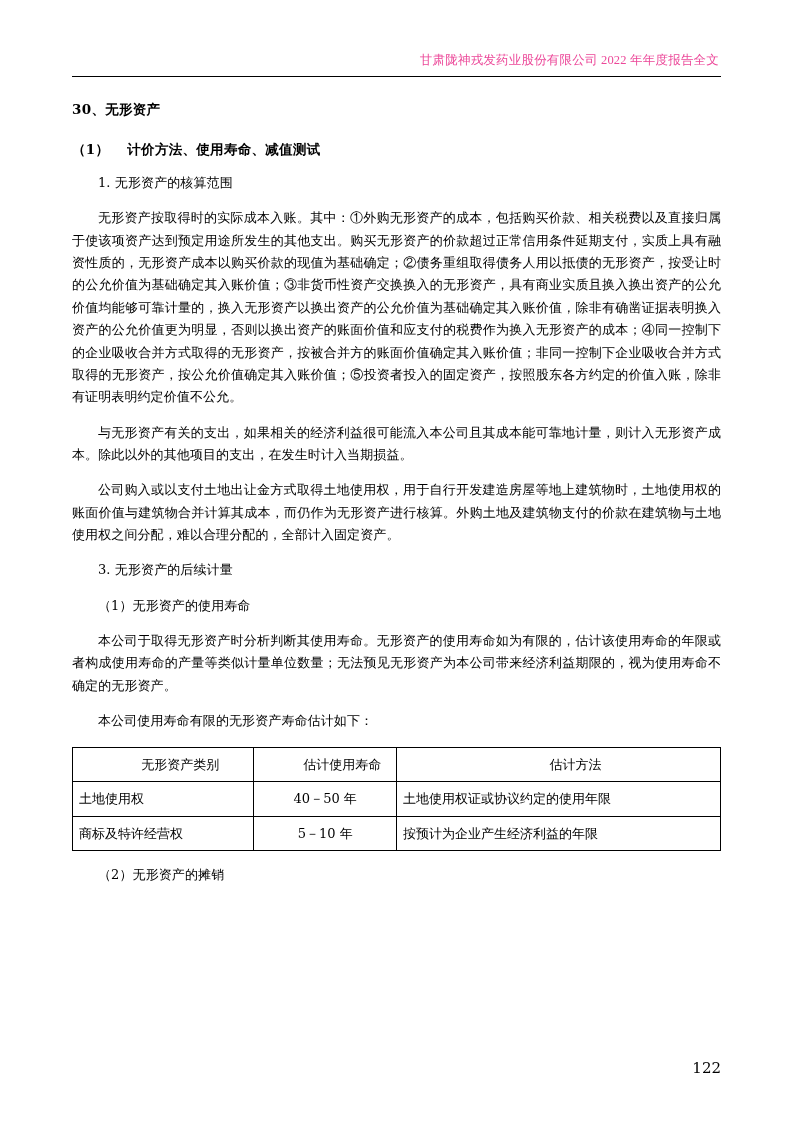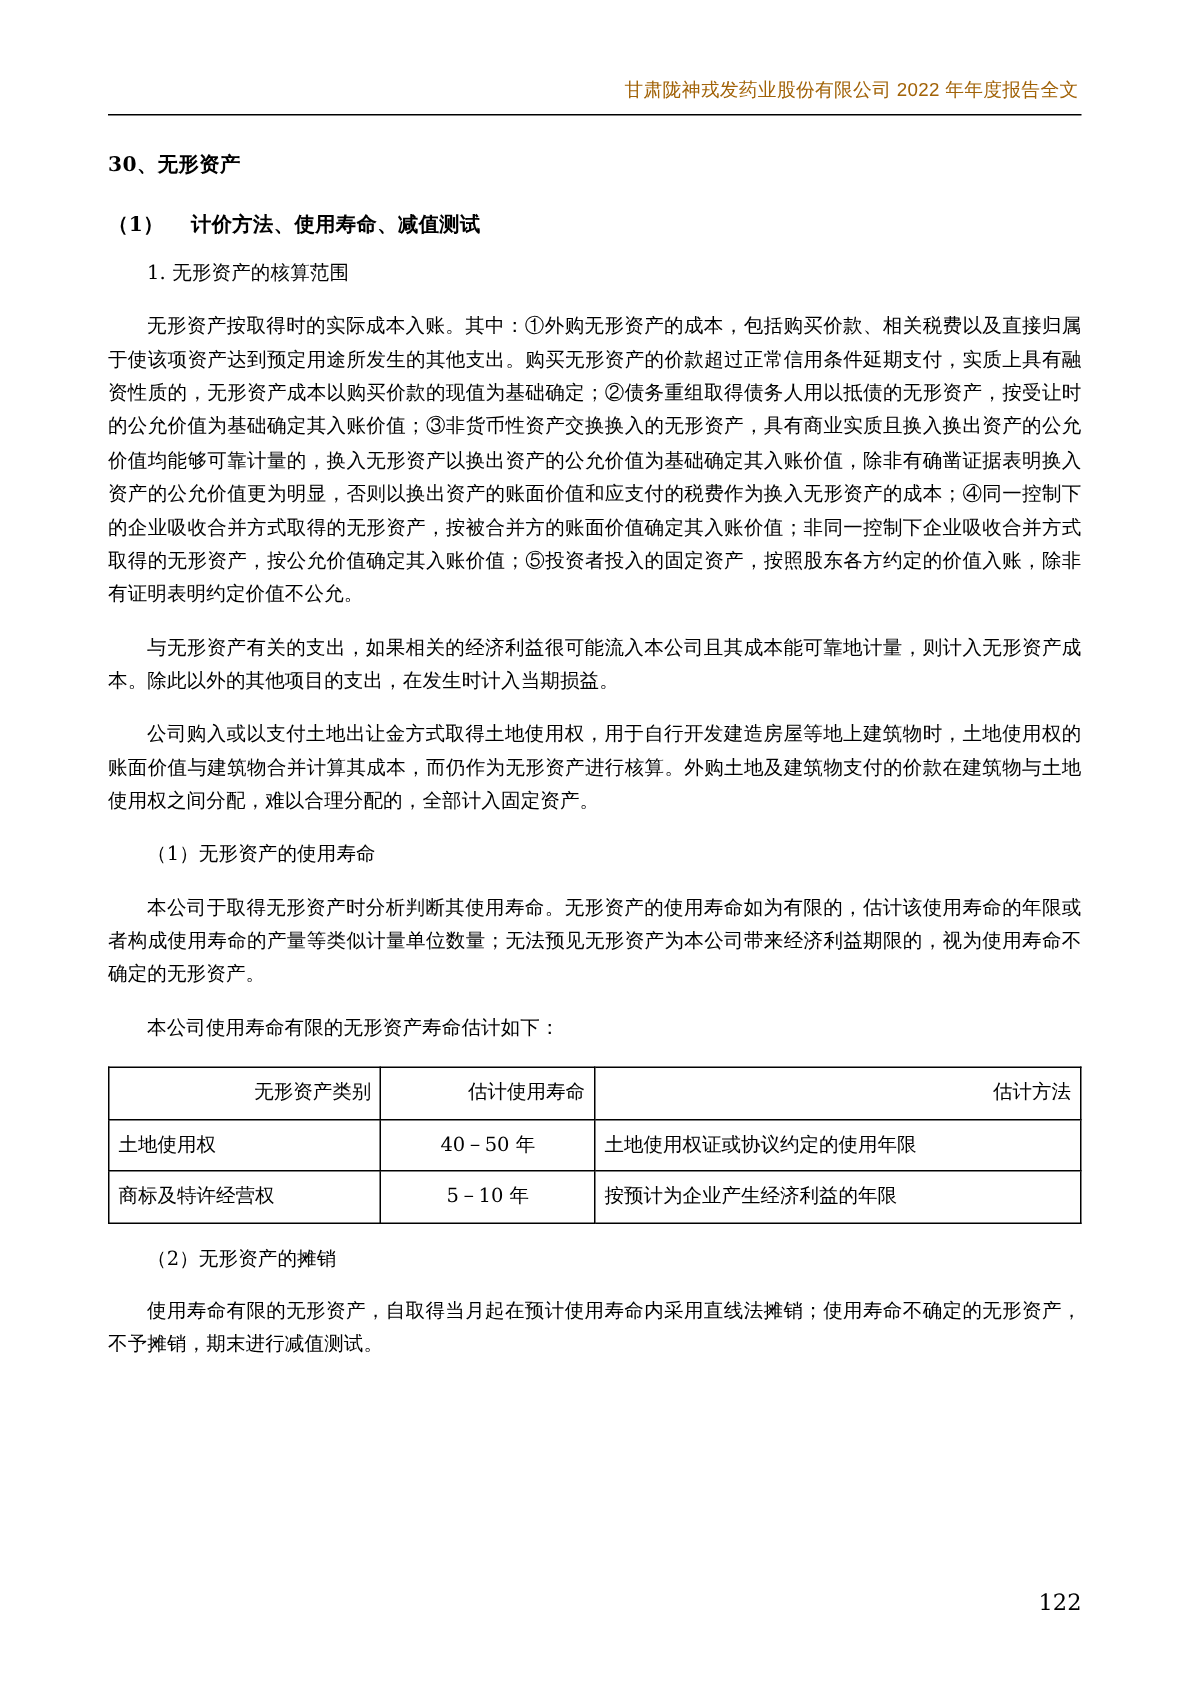--- a/index.html
+++ b/index.html
@@ -18,22 +18,22 @@
     position: absolute;
     left: 0; top: 0;
     width: 793px;
     height: 1122px;
     box-sizing: border-box;
     padding: 52px 72px 40px 72px;
   }
   .header {
     text-align: right;
     font-size: 12.5px;
-    font-family: Liberation Sans, sans-serif;
-    color: #a16207;
+    font-family: Liberation Serif, serif;
+    color: #ec4899;
     letter-spacing: 0.2px;
     padding-right: 2px;
   }
   .header-rule {
     margin-top: 7px;
     border-top: 1.6px solid #000;
     width: 100%;
   }
   .section-title {
     margin-top: 24px;
@@ -69,21 +69,21 @@
     font-size: 13px;
   }
   table.info th, table.info td {
     border: 1px solid #000;
     padding: 7px 6px;
     line-height: 1.5;
     vertical-align: middle;
   }
   table.info th {
     font-weight: normal;
-    text-align: right;
+    text-align: center;
     padding-left: 40px;
   }
   td.c1 { text-align: left; padding-left: 10px; }
   td.c2 { text-align: center; }
   td.c3 { text-align: left; padding-left: 10px; }
   col.col1 { width: 28%; }
   col.col2 { width: 22%; }
   col.col3 { width: 50%; }
   .page-number {
     position: absolute;
@@ -103,20 +103,21 @@
   <div class="section-title">30、无形资产</div>
 
   <div class="sub-title">
     <span>（1）</span><span class="gap"></span><span>计价方法、使用寿命、减值测试</span>
   </div>
 
   <p class="body">1. 无形资产的核算范围</p>
   <p class="body">无形资产按取得时的实际成本入账。其中：①外购无形资产的成本，包括购买价款、相关税费以及直接归属于使该项资产达到预定用途所发生的其他支出。购买无形资产的价款超过正常信用条件延期支付，实质上具有融资性质的，无形资产成本以购买价款的现值为基础确定；②债务重组取得债务人用以抵债的无形资产，按受让时的公允价值为基础确定其入账价值；③非货币性资产交换换入的无形资产，具有商业实质且换入换出资产的公允价值均能够可靠计量的，换入无形资产以换出资产的公允价值为基础确定其入账价值，除非有确凿证据表明换入资产的公允价值更为明显，否则以换出资产的账面价值和应支付的税费作为换入无形资产的成本；④同一控制下的企业吸收合并方式取得的无形资产，按被合并方的账面价值确定其入账价值；非同一控制下企业吸收合并方式取得的无形资产，按公允价值确定其入账价值；⑤投资者投入的固定资产，按照股东各方约定的价值入账，除非有证明表明约定价值不公允。</p>
   <p class="body">与无形资产有关的支出，如果相关的经济利益很可能流入本公司且其成本能可靠地计量，则计入无形资产成本。除此以外的其他项目的支出，在发生时计入当期损益。</p>
   <p class="body">公司购入或以支付土地出让金方式取得土地使用权，用于自行开发建造房屋等地上建筑物时，土地使用权的账面价值与建筑物合并计算其成本，而仍作为无形资产进行核算。外购土地及建筑物支付的价款在建筑物与土地使用权之间分配，难以合理分配的，全部计入固定资产。</p>
+  <p class="body">3. 无形资产的后续计量</p>
   <p class="body">（1）无形资产的使用寿命</p>
   <p class="body">本公司于取得无形资产时分析判断其使用寿命。无形资产的使用寿命如为有限的，估计该使用寿命的年限或者构成使用寿命的产量等类似计量单位数量；无法预见无形资产为本公司带来经济利益期限的，视为使用寿命不确定的无形资产。</p>
   <p class="body">本公司使用寿命有限的无形资产寿命估计如下：</p>
 
   <table class="info">
     <colgroup>
       <col class="col1">
       <col class="col2">
       <col class="col3">
     </colgroup>
@@ -135,16 +136,15 @@
       </tr>
       <tr>
         <td class="c1">商标及特许经营权</td>
         <td class="c2">5－10 年</td>
         <td class="c3">按预计为企业产生经济利益的年限</td>
       </tr>
     </tbody>
   </table>
 
   <p class="body">（2）无形资产的摊销</p>
-  <p class="body">使用寿命有限的无形资产，自取得当月起在预计使用寿命内采用直线法摊销；使用寿命不确定的无形资产，不予摊销，期末进行减值测试。</p>
 
   <div class="page-number">122</div>
 </div>
 
 </body></html>

